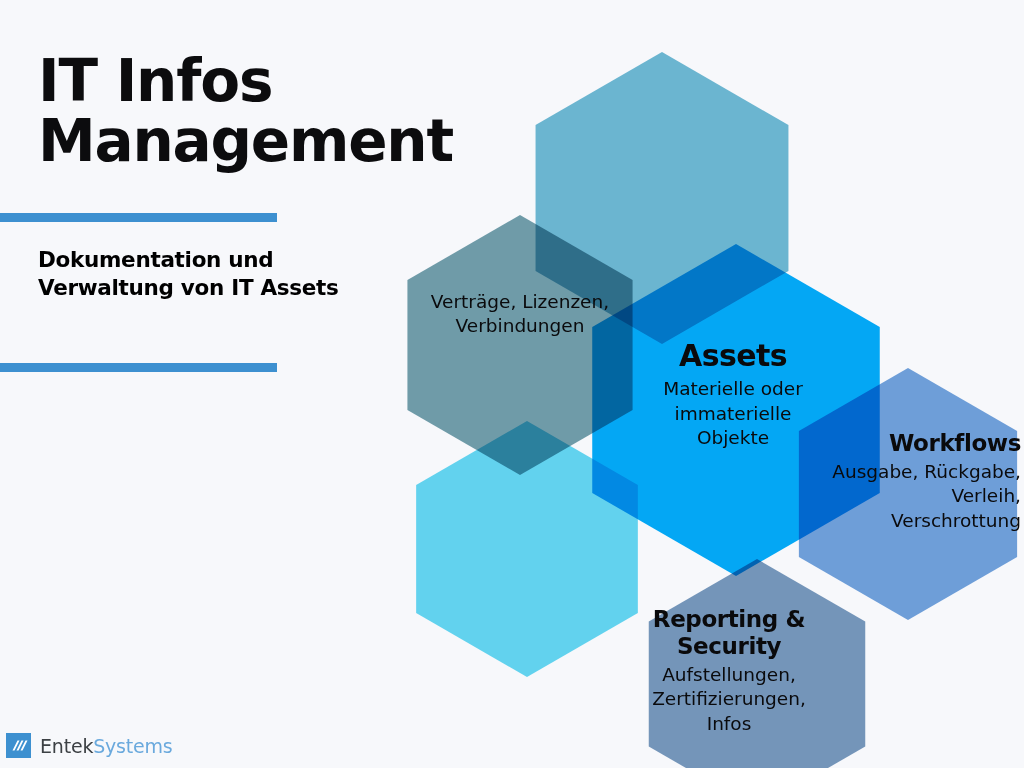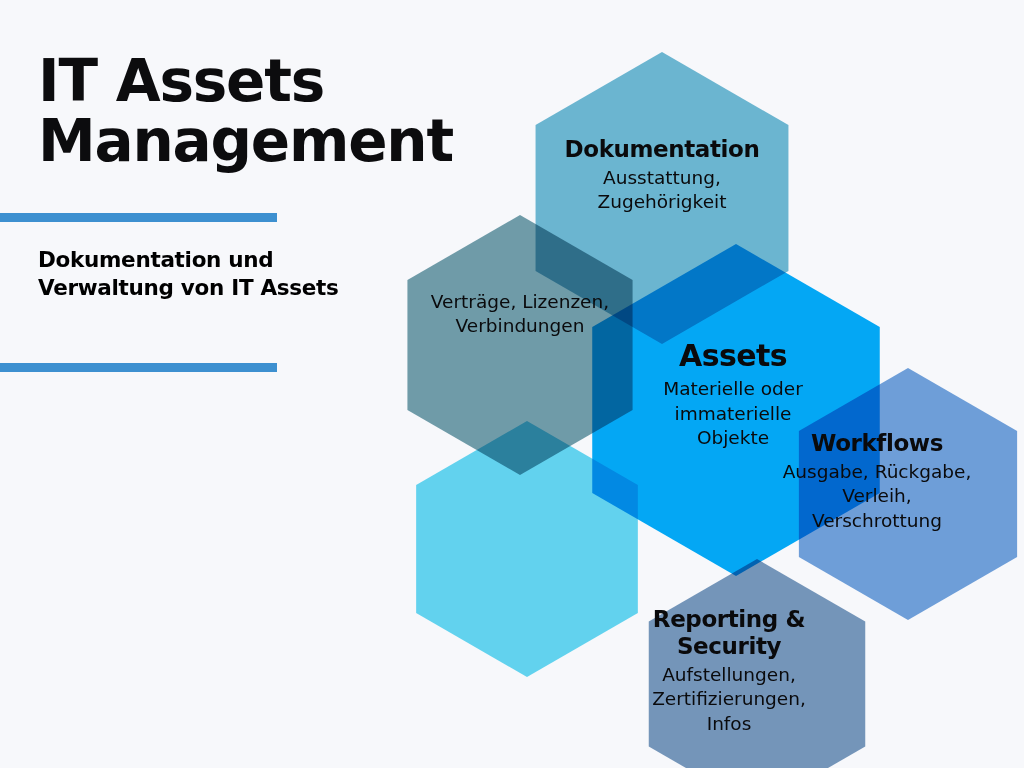--- a/index.html
+++ b/index.html
@@ -100,21 +100,21 @@
     font-weight: 400;
     font-size: 18.5px;
     line-height: 1.32;
     white-space: pre-line;
   }
 
   
   #lbl-dokumentation { left: 545px; top: 136px; width: 234px; }
   #lbl-verknuepfung  { left: 403px; top: 290px; width: 234px; }
   #lbl-assets        { left: 616px; top: 338px; width: 234px; }
-  #lbl-workflows     { left: 762px; top: 430px; width: 230px; }
+  #lbl-workflows     { left: 791px; top: 430px; width: 230px; text-align: right; }
   #lbl-lifecycle     { left: 413px; top: 484px; width: 230px; }
   #lbl-reporting     { left: 614px; top: 606px; width: 230px; }
 
   
   .logo {
     position: absolute;
     left: 6px;
     bottom: 10px;
     display: flex;
     align-items: center;
@@ -136,46 +136,41 @@
   }
   .logo-text .a { color: #3c4044; }
   .logo-text .b { color: #6aa9dd; }
 </style>
 </head>
 <body>
 
 <div id="stage">
 
   <div class="left-block">
-    <h1 class="title">IT Assets
+    <h1 class="title">IT Infos
 Management</h1>
     <div class="rule rule-top"></div>
     <p class="subtitle">Dokumentation und
 Verwaltung von IT Assets</p>
     <div class="rule rule-bottom"></div>
   </div>
 
   <div id="hexgroup">
 
     <svg class="hex-shapes" width="1024" height="768" viewBox="0 0 1024 768">
       <g id="hex-polys">
           <polygon points="662.00,52.00 788.44,125.00 788.44,271.00 662.00,344.00 535.56,271.00 535.56,125.00" fill="#6bb5d0" class="hex-poly"></polygon>
           <polygon points="520.00,215.00 632.58,280.00 632.58,410.00 520.00,475.00 407.42,410.00 407.42,280.00" fill="#6f9ba8" class="hex-poly"></polygon>
           <polygon points="736.00,244.00 879.76,327.00 879.76,493.00 736.00,576.00 592.24,493.00 592.24,327.00" fill="#04a7f4" class="hex-poly"></polygon>
           <polygon points="908.00,368.00 1017.12,431.00 1017.12,557.00 908.00,620.00 798.88,557.00 798.88,431.00" fill="#6e9ed8" class="hex-poly"></polygon>
           <polygon points="527.00,421.00 637.85,485.00 637.85,613.00 527.00,677.00 416.15,613.00 416.15,485.00" fill="#62d2ee" class="hex-poly"></polygon>
           <polygon points="757.00,559.00 865.25,621.50 865.25,746.50 757.00,809.00 648.75,746.50 648.75,621.50" fill="#7495b9" class="hex-poly"></polygon>
         </g>
     </svg>
 
-    <div class="hex-label" id="lbl-dokumentation">
-      <span class="hex-title">Dokumentation</span>
-      <span class="hex-desc">Ausstattung,
-Zugehörigkeit</span>
-    </div>
 
     <div class="hex-label" id="lbl-verknuepfung">
       <span class="hex-desc">Verträge, Lizenzen,
 Verbindungen</span>
     </div>
 
     <div class="hex-label" id="lbl-assets">
       <span class="hex-title big">Assets</span>
       <span class="hex-desc">Materielle oder
 immaterielle
@@ -193,14 +188,28 @@
     <div class="hex-label" id="lbl-reporting">
       <span class="hex-title">Reporting &amp;
 Security</span>
       <span class="hex-desc">Aufstellungen,
 Zertifizierungen,
 Infos</span>
     </div>
 
   </div>
 
+  <div class="logo">
+    <div class="logo-mark">
+      <svg width="25" height="25" viewBox="0 0 25 25" aria-hidden="true">
+        <g fill="#ffffff">
+          <polygon points="6.5,17.5 11.5,7.5 13.5,7.5 8.5,17.5"></polygon>
+          <polygon points="10.5,17.5 15.5,7.5 17.5,7.5 12.5,17.5"></polygon>
+          <polygon points="14.5,17.5 19.5,7.5 21.5,7.5 16.5,17.5"></polygon>
+        </g>
+      </svg>
+    </div>
+    <div class="logo-text">
+      <span class="a">Entek</span><span class="b">Systems</span>
+    </div>
+  </div>
 
 </div>
 
 </body></html>

